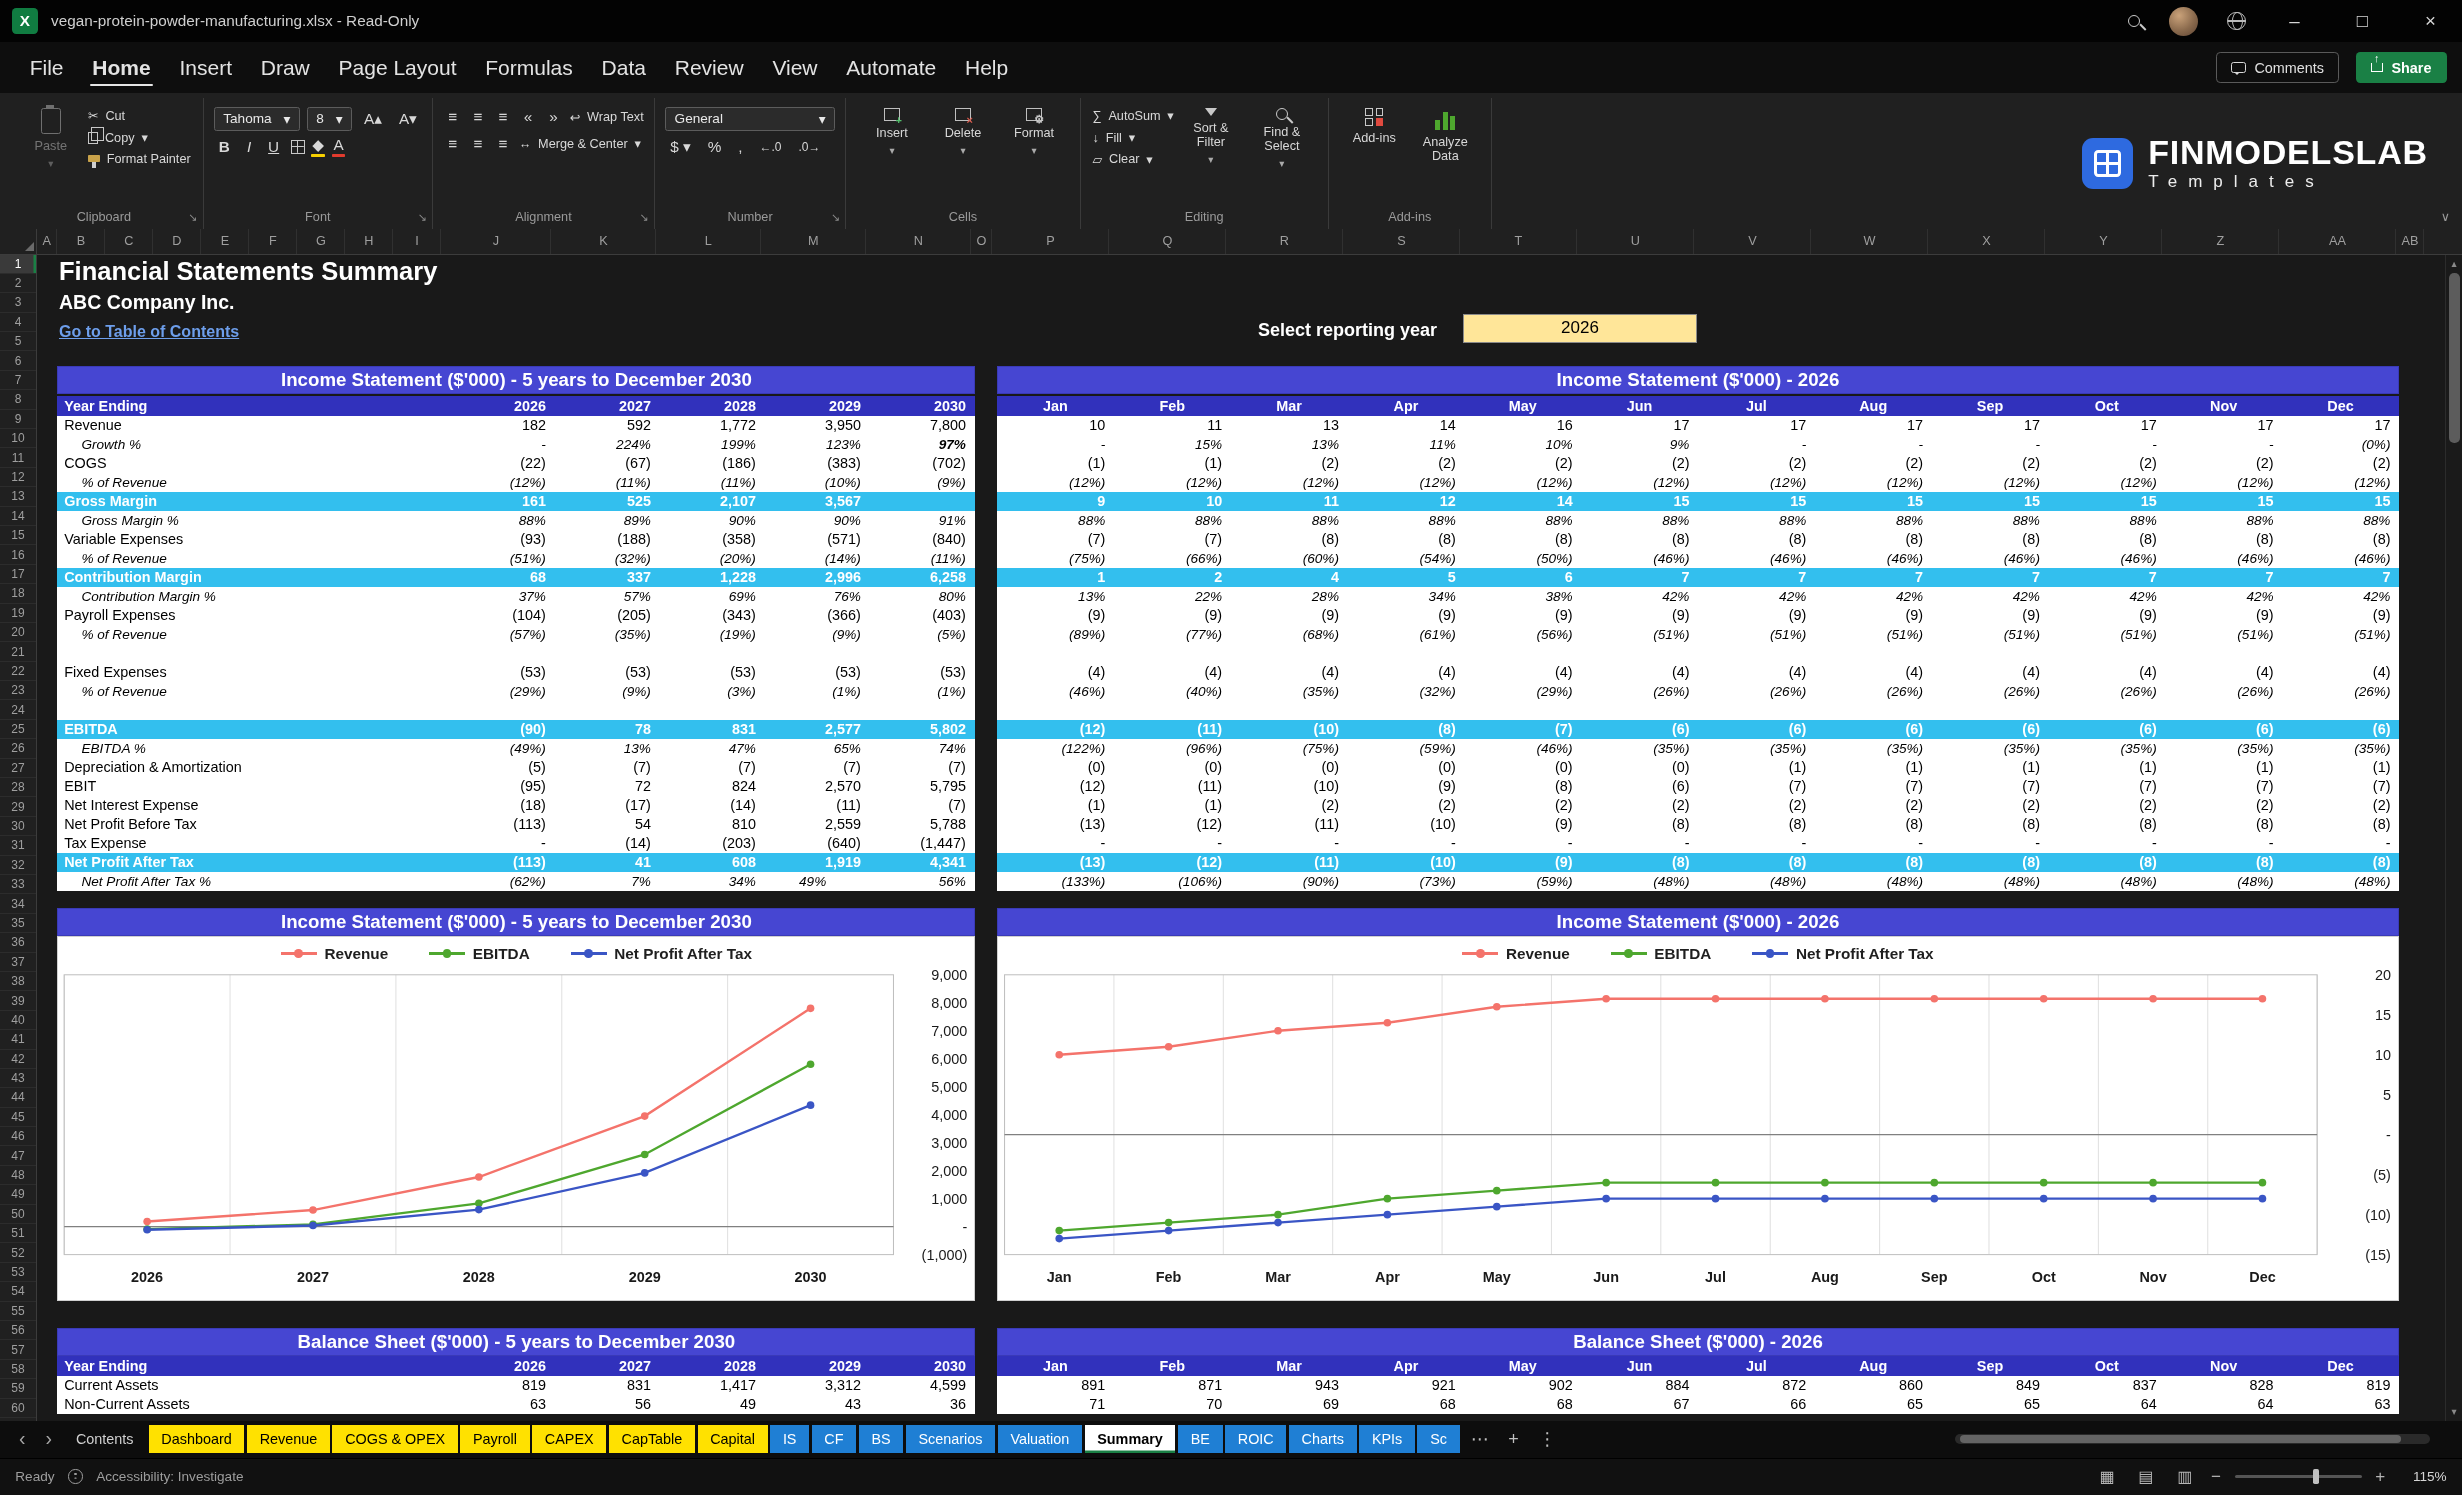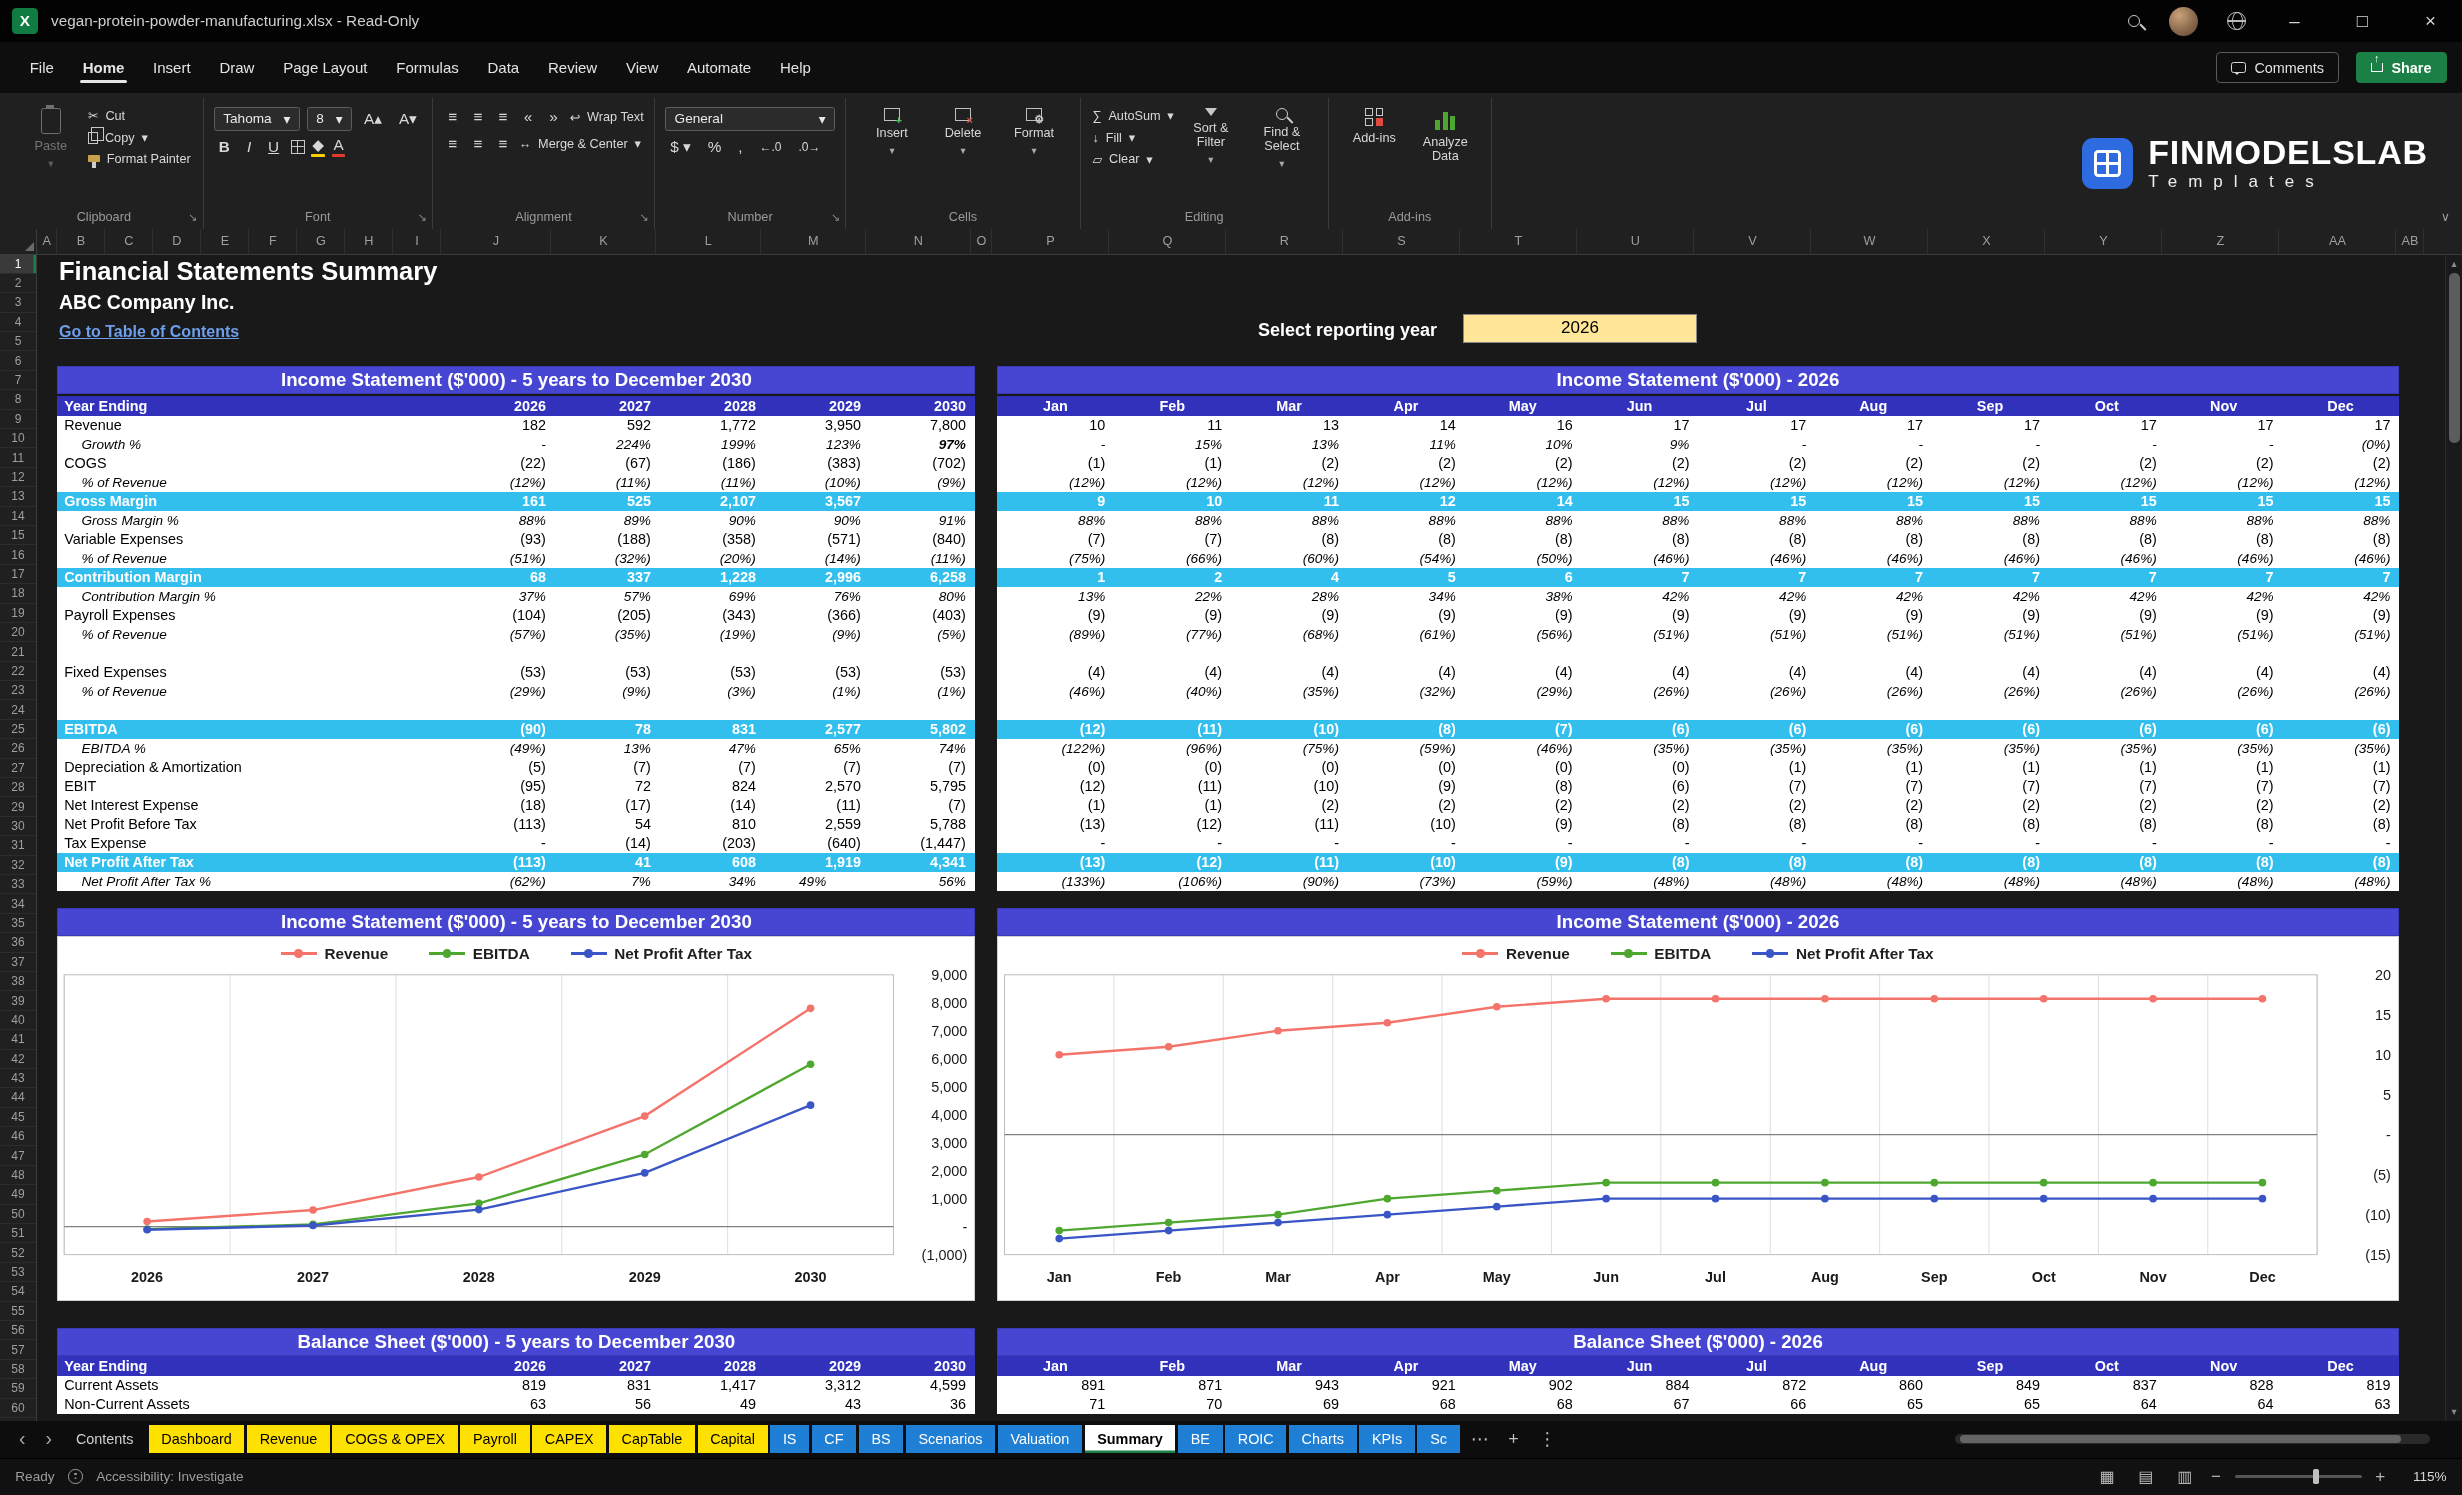--- a/index.html
+++ b/index.html
@@ -16,21 +16,21 @@
   .mag { width:12px; height:12px; border:1.9px solid #c9c9c9; border-radius:50%; position:relative; display:inline-block; }
   .mag::after { content:''; position:absolute; width:7.6px; height:1.9px; background:#c9c9c9; right:-6.8px; bottom:-1.7px; transform:rotate(45deg); }
   .ava { width:29px; height:29px; border-radius:50%; background:radial-gradient(circle at 35% 30%, #caa27a 0%, #8a6a4d 55%, #5d4433 100%); }
   .globe { width:18.7px; height:18.7px; border:1.5px solid #b9b9b9; border-radius:50%; position:relative; display:inline-block; }
   .globe::before { content:''; position:absolute; left:50%; top:-0.8px; bottom:-0.8px; width:8.5px; margin-left:-4.2px; border:1.4px solid #b9b9b9; border-radius:50%; }
   .globe::after { content:''; position:absolute; left:-0.8px; right:-0.8px; top:50%; height:1.4px; margin-top:-0.7px; background:#b9b9b9; }
   .winbtn { font-size:18.7px; color:#d6d6d6; width:39px; text-align:center; }
 
   
   .menubar { height:51px; background:#0e0e0e; display:flex; align-items:center; padding:0 15.3px; gap:3.4px; }
-  .menu-item { color:#e3e3e3; font-size:15px; padding:12px 14.4px; position:relative; }
+  .menu-item { color:#e3e3e3; font-size:21px; padding:12px 14.4px; position:relative; }
   .menu-item.active { font-weight:700; }
   .menu-item.active::after { content:''; position:absolute; left:12px; right:12px; bottom:5.1px; height:2.5px; background:#e6e6e6; border-radius:1.7px; }
   .mb-spacer { flex:1; }
   .comments-btn { display:flex; align-items:center; gap:8.5px; border:0.8px solid #5a5a5a; border-radius:4.2px; padding:6.8px 13.6px; color:#e0e0e0; font-size:14.4px; margin-right:13.6px; }
   .bub { width:15.3px; height:11px; border:1.4px solid #d8d8d8; border-radius:2.5px; position:relative; display:inline-block; }
   .bub::after { content:''; position:absolute; left:3.4px; bottom:-5.1px; border:2.5px solid transparent; border-top-color:#d8d8d8; }
   .share-btn { display:flex; align-items:center; gap:8.5px; background:#1a8045; border-radius:4.2px; padding:7.6px 15.3px; color:#fff; font-size:14.4px; font-weight:600; }
   .shr { width:12px; height:8.5px; border:1.4px solid #fff; border-top:none; position:relative; display:inline-block; }
   .shr::after { content:'↑'; position:absolute; top:-11px; left:2.1px; color:#fff; font-size:11px; }
 

